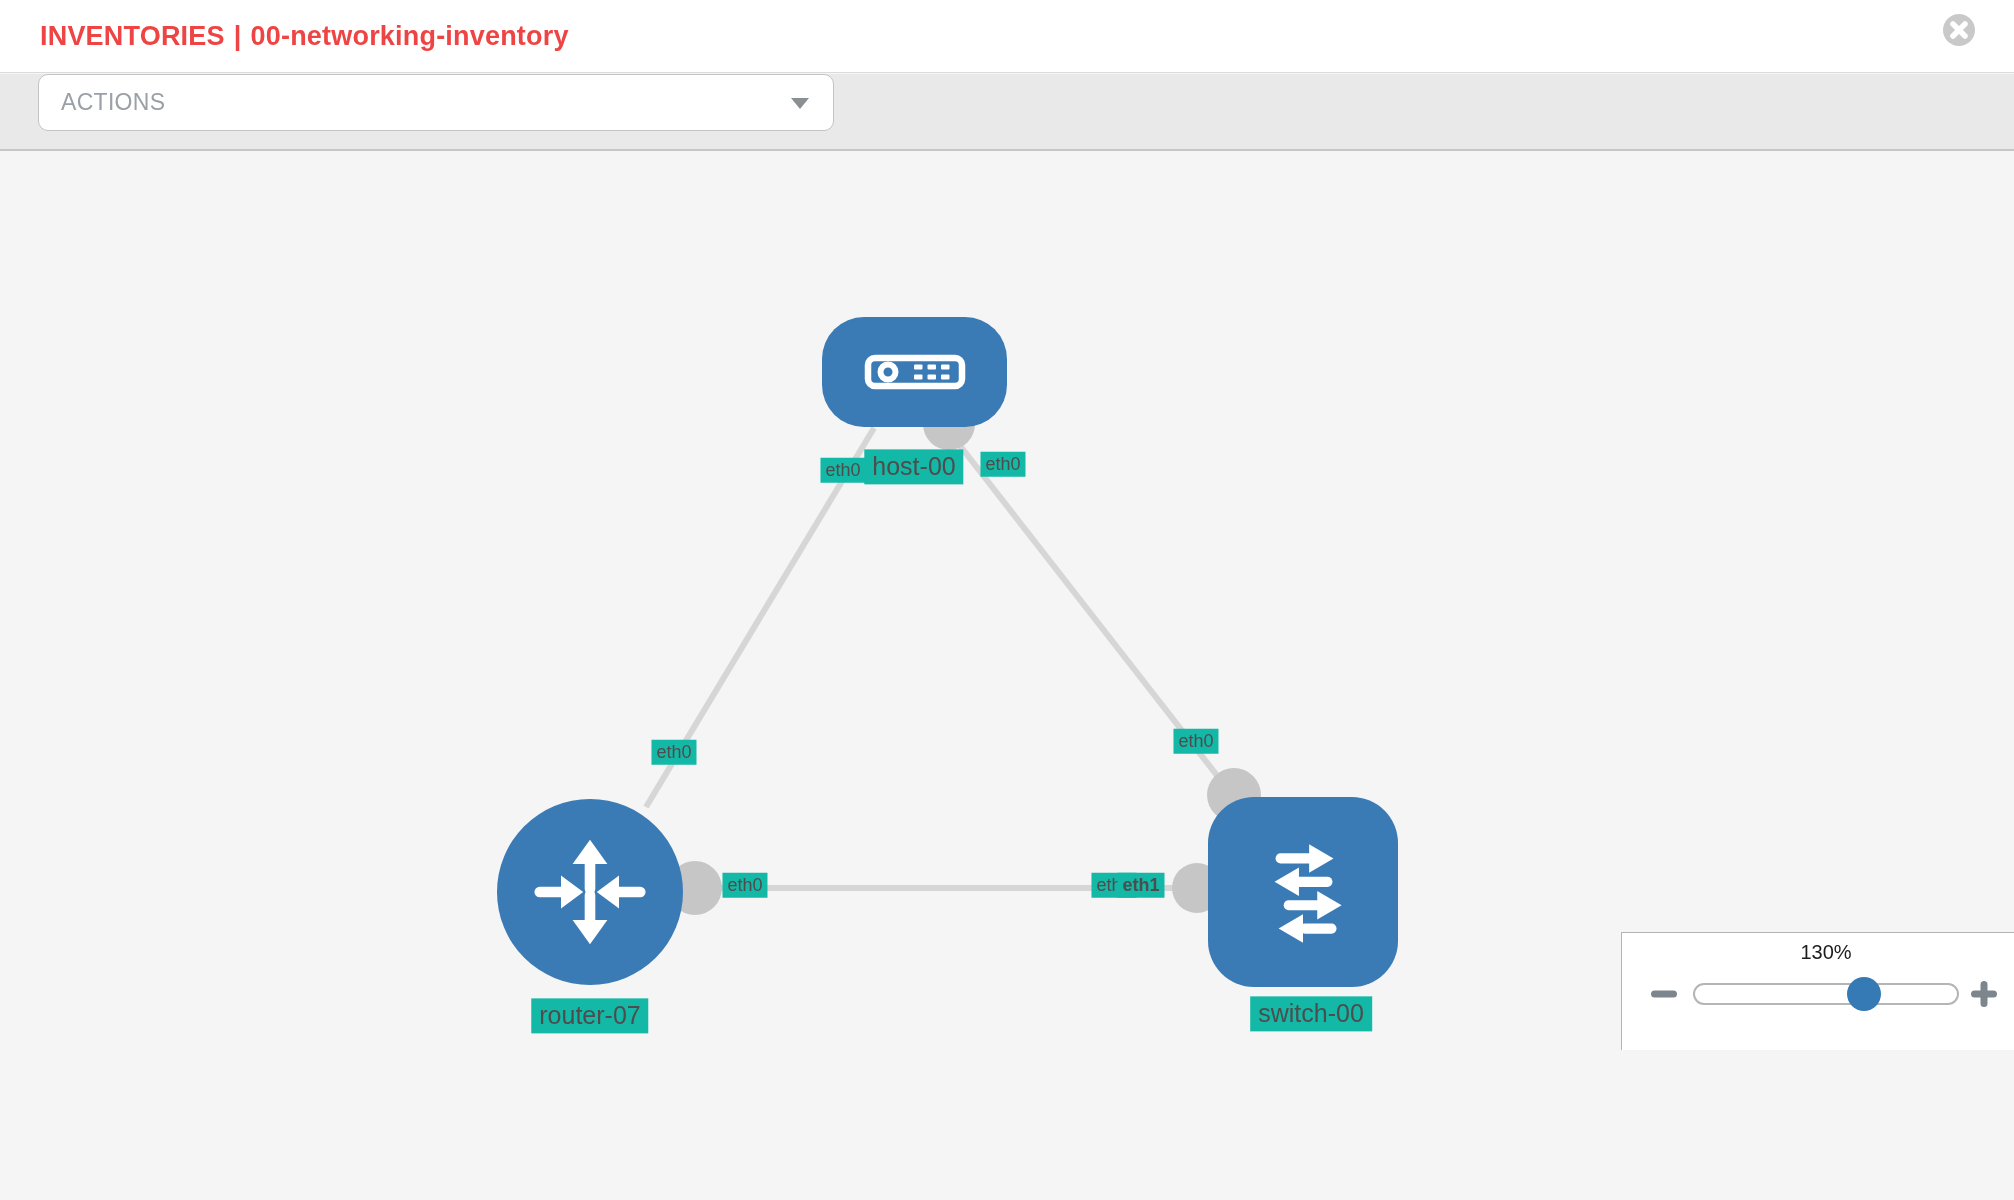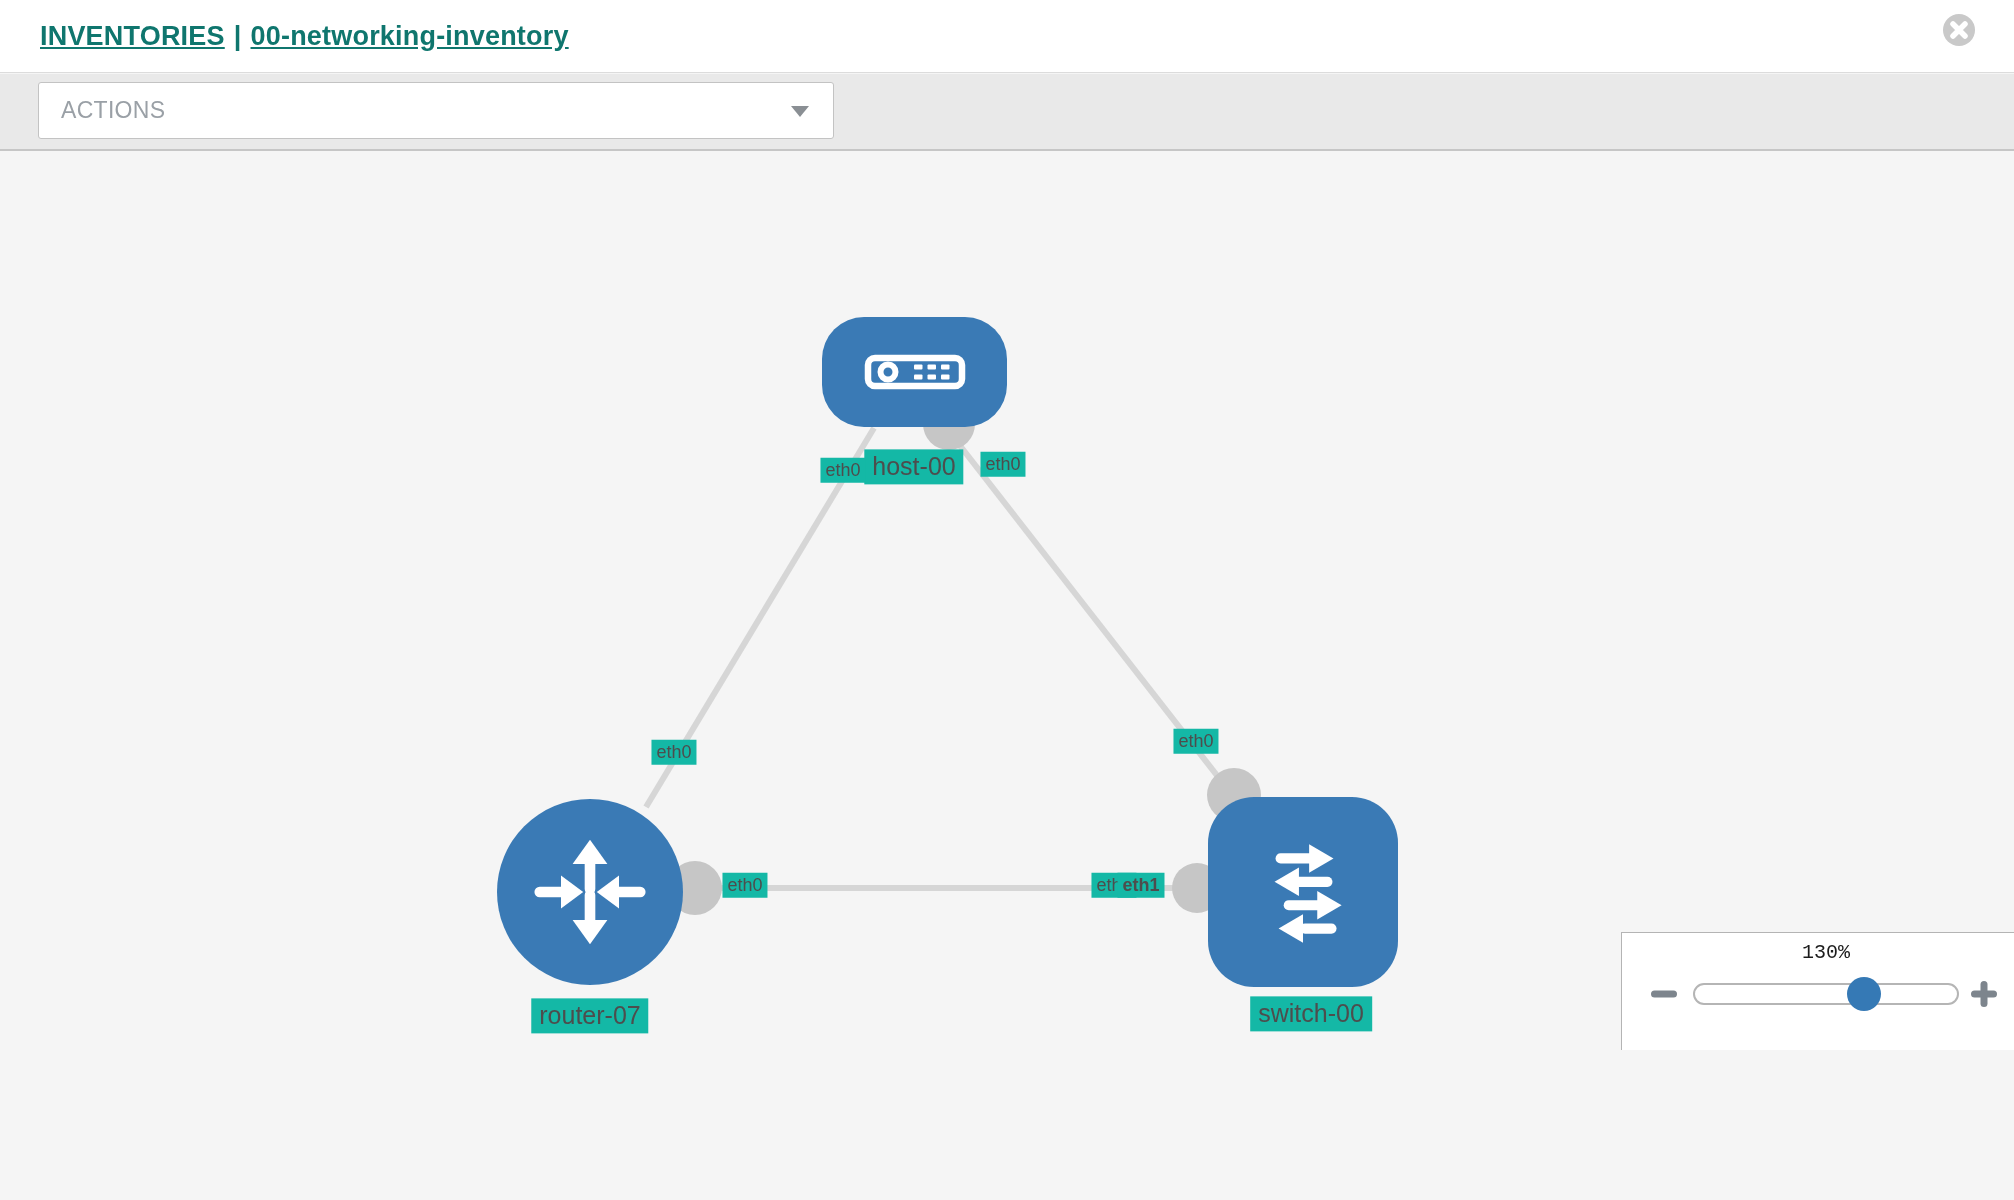--- a/index.html
+++ b/index.html
@@ -6,36 +6,36 @@
   html, body { width: 2014px; height: 1200px; overflow: hidden; }
   body { font-family: "Liberation Sans", sans-serif; }
   .app { position: relative; width: 2014px; height: 1200px; background: #f5f5f5; }
 
   
   .header {
     position: absolute; top: 0; left: 0; width: 2014px; height: 73px;
     background: #ffffff; border-bottom: 1px solid #dcdcdc;
     display: flex; align-items: center;
   }
-  .title { margin-left: 40px; font-size: 27px; font-weight: 700; color: #0f766e; letter-spacing: 0.2px; text-decoration: underline; }
+  .title { margin-left: 40px; font-size: 27px; font-weight: 700; color: #ef4444; letter-spacing: 0.2px; }
   .title span { margin-right: 9px; }
   .title span:last-child { margin-right: 0; }
   .close-btn {
     position: absolute; right: 38px; top: 13px; width: 34px; height: 34px;
     border: none; background: transparent; cursor: pointer; padding: 0;
   }
 
   
   .toolbar {
     position: absolute; top: 74px; left: 0; width: 2014px; height: 77px;
     background: #e9e9e9; border-bottom: 2px solid #c6c6c6;
   }
   .select {
-    position: absolute; top: 8px; height: 57px; background: #ffffff;
-    border: 1px solid #c3c3c3; border-radius: 3px;
+    position: absolute; top: 0; height: 57px; background: #ffffff;
+    border: 1px solid #c3c3c3; border-radius: 10px;
     display: flex; align-items: center; cursor: pointer;
   }
   .select .sel-label { margin-left: 22px; font-size: 23px; color: #9aa0a6; letter-spacing: 0.3px; }
   .chev {
     position: absolute; right: 24px; top: 50%; margin-top: -5px;
     width: 0; height: 0; border-left: 9px solid transparent;
     border-right: 9px solid transparent; border-top: 11px solid #8a8f94;
   }
   .select.actions { left: 38px; width: 796px; }
   .select.search  { left: 1183px; width: 792px; }
@@ -58,21 +58,21 @@
   .chip {
     position: absolute; z-index: 3; background: #14b8a6; color: #4d4d4d;
     white-space: nowrap; transform: translate(-50%, -50%); line-height: 1.25;
   }
   .chip.node-label { font-size: 25px; padding: 2px 8px; }
   .chip.if-label   { font-size: 18px; padding: 1px 5px; }
 
   
   .zoom-panel {
     position: absolute; left: 1621px; top: 781px; width: 393px; height: 118px;
-    background: #ffffff; border-top: 1px solid #b4b4b4; border-left: 1px solid #b4b4b4; z-index: 4; font-family: Liberation Mono, monospace;
+    background: #ffffff; border-top: 1px solid #b4b4b4; border-left: 1px solid #b4b4b4; z-index: 4;
   }
   .zoom-level { position: absolute; left: 71px; top: 8px; width: 266px; text-align: center;
     font-size: 20px; color: #1c1c1c; }
   .zoom-minus { position: absolute; left: 26px; top: 45px; width: 32px; height: 32px; border: none; background: transparent; cursor: pointer; padding: 0; }
   .zoom-plus  { position: absolute; left: 346px; top: 45px; width: 32px; height: 32px; border: none; background: transparent; cursor: pointer; padding: 0; }
   .zoom-track {
     position: absolute; left: 71px; top: 50px; width: 266px; height: 22px;
     background: #ffffff; border: 2px solid #b5b5b5; border-radius: 12px; cursor: pointer;
   }
   .zoom-thumb {

